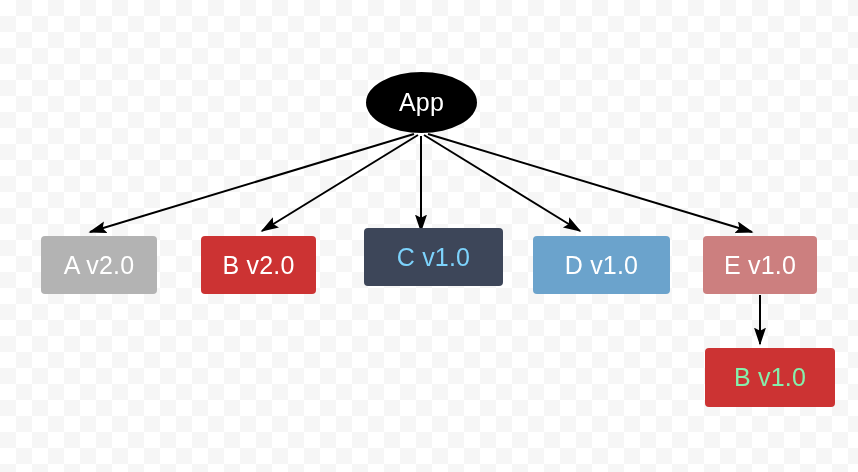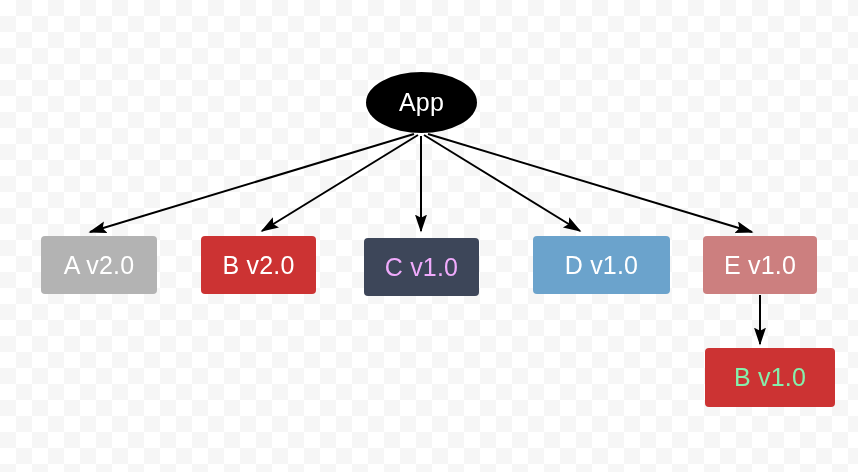--- a/index.html
+++ b/index.html
@@ -77,21 +77,21 @@
   <div id="nodes-layer">
       <div class="node node-ellipse" style="left: 366px; top: 72px; width: 111px; height: 61px; background: rgb(0, 0, 0); color: rgb(255, 255, 255);">
         <span>App</span>
       </div>
       <div class="node node-box" style="left: 41px; top: 236px; width: 116px; height: 58px; background: rgb(179, 179, 179); color: rgb(255, 255, 255);">
         <span>A v2.0</span>
       </div>
       <div class="node node-box" style="left: 201px; top: 236px; width: 115px; height: 58px; background: rgb(204, 51, 51); color: #ffffff;">
         <span>B v2.0</span>
       </div>
-      <div class="node node-box" style="left: 364px; top: 238px; width: 115px; height: 58px; background: rgb(61, 70, 89); color: #f0abfc;">
+      <div class="node node-box" style="left: 364px; top: 228px; width: 139px; height: 58px; background: rgb(61, 70, 89); color: #7dd3fc;">
         <span>C v1.0</span>
       </div>
       <div class="node node-box" style="left: 533px; top: 236px; width: 137px; height: 58px; background: rgb(107, 163, 204); color: rgb(255, 255, 255);">
         <span>D v1.0</span>
       </div>
       <div class="node node-box" style="left: 703px; top: 236px; width: 114px; height: 58px; background: rgb(204, 127, 127); color: rgb(255, 255, 255);">
         <span>E v1.0</span>
       </div>
       <div class="node node-box" style="left: 705px; top: 348px; width: 130px; height: 59px; background: rgb(204, 51, 51); color: #86efac;">
         <span>B v1.0</span>

